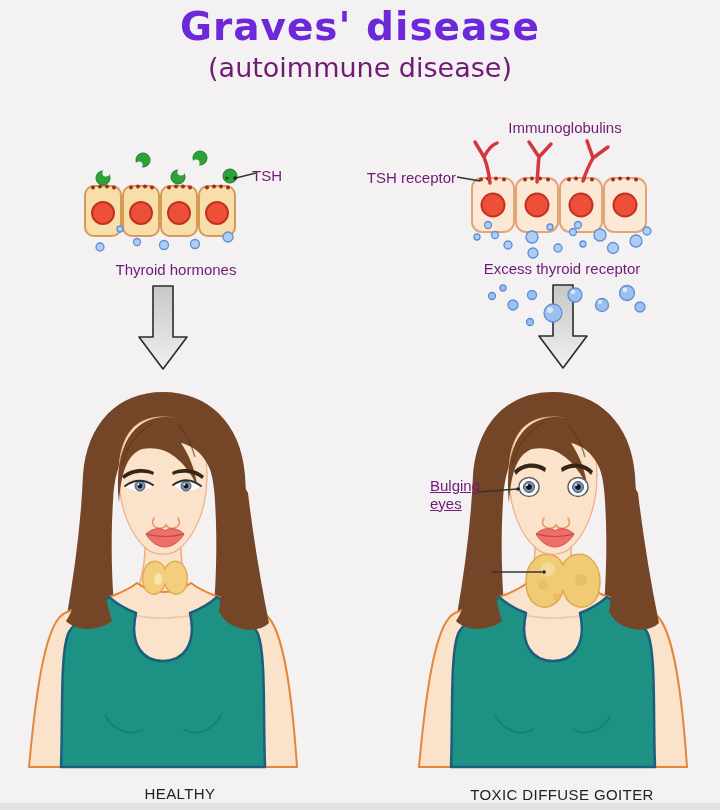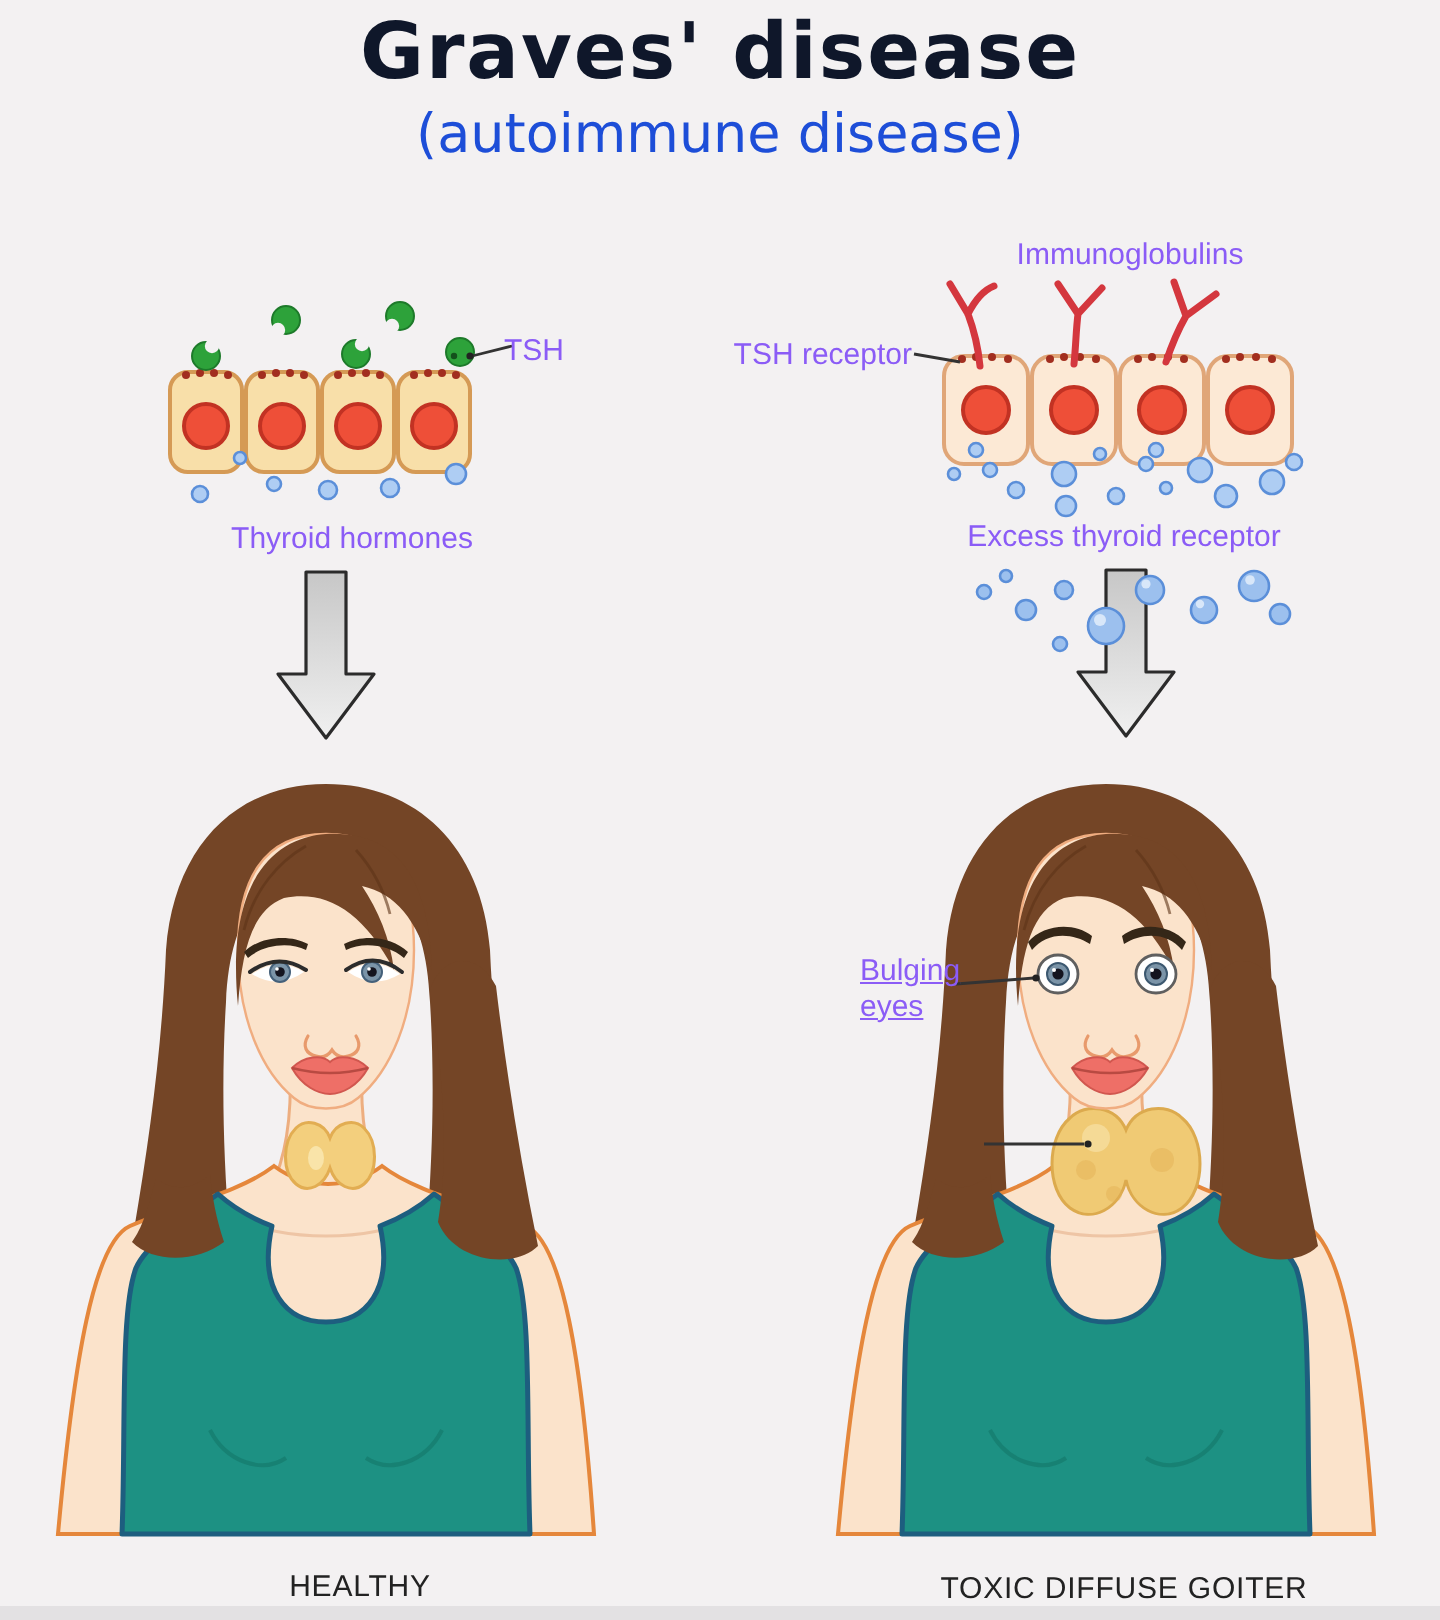--- a/index.html
+++ b/index.html
@@ -1,24 +1,24 @@
 <!DOCTYPE html>
 <html><head>
 <meta charset="utf-8">
 <style>
   html,body{margin:0;padding:0;background:#dcdadc;}
   .canvas{position:relative;width:720px;height:810px;background:#f3f1f2;overflow:hidden;
           font-family:"Liberation Sans",sans-serif;}
   .abs{position:absolute;}
   .title{position:absolute;top:4px;left:0;width:100%;text-align:center;
          font-family:"DejaVu Sans",sans-serif;font-weight:bold;font-size:39px;
-         color:#0f172a;letter-spacing:1px;}
+         color:#6d28d9;letter-spacing:1px;}
   .subtitle{position:absolute;top:52px;left:0;width:100%;text-align:center;
-            font-family:"DejaVu Sans",sans-serif;font-size:27px;color:#1d4ed8;}
-  .lbl{position:absolute;font-size:15px;color:#8b5cf6;line-height:1.18;}
+            font-family:"DejaVu Sans",sans-serif;font-size:27px;color:#701a75;}
+  .lbl{position:absolute;font-size:15px;color:#701a75;line-height:1.18;}
   .ctr{transform:translateX(-50%);white-space:nowrap;}
   .rgt{text-align:center;}
   .caption{font-size:15px;letter-spacing:.4px;color:#222;}
   .wrap{white-space:normal;text-decoration:underline;}
   .bottom-strip{position:absolute;left:0;bottom:0;width:720px;height:7px;background:#e3e1e3;}
   svg{display:block;}
 </style>
 </head>
 <body>
 

